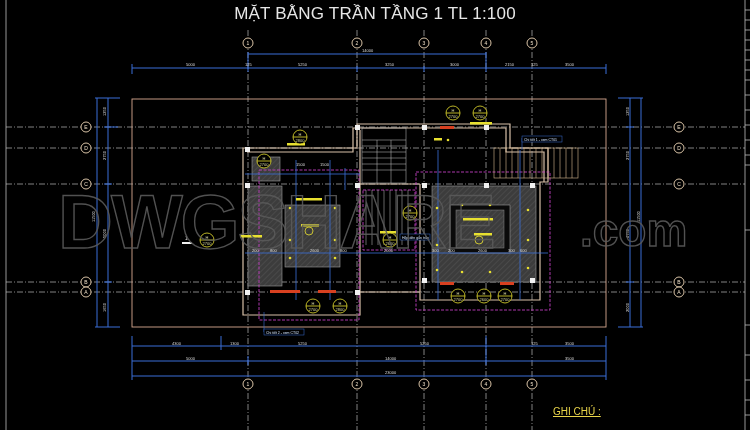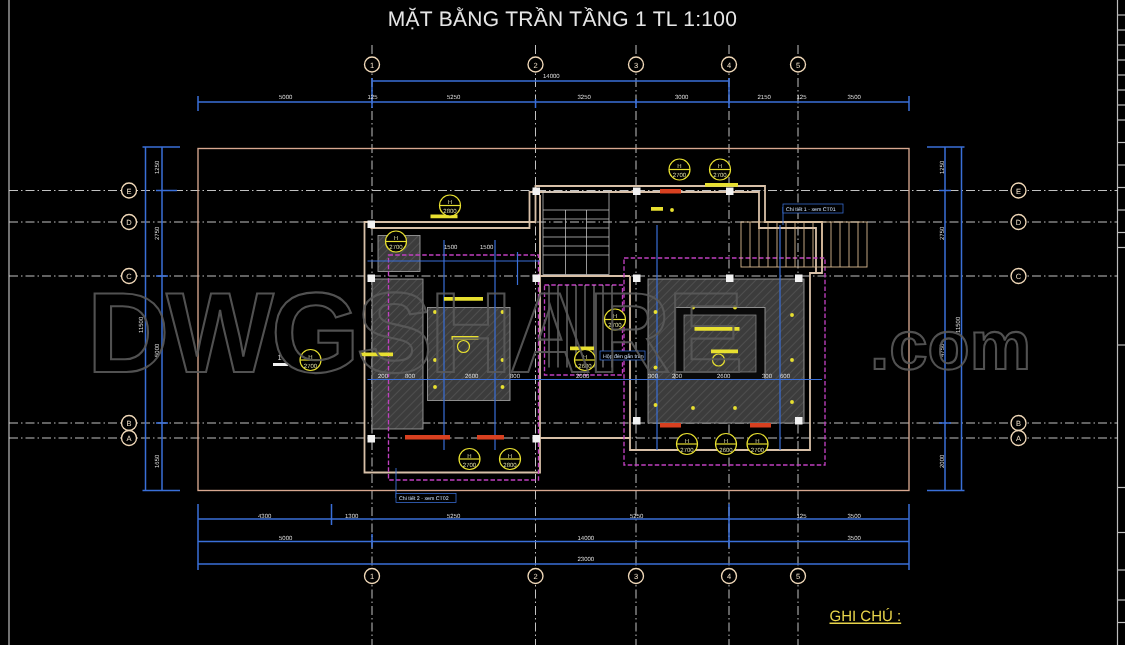--- a/index.html
+++ b/index.html
@@ -1,18 +1,18 @@
 <!DOCTYPE html>
 <html><head>
   <meta charset="utf-8">
   <style>
     html, body { margin: 0; padding: 0; background: #000; }
     body { width: 750px; height: 430px; overflow: hidden; position: relative; font-family: "Liberation Sans", sans-serif; }
     #canvas { position: absolute; left: 0; top: 0; width: 750px; height: 430px; }
-    .title { position: absolute; left: 0; top: 4px; width: 750px; text-align: center; color: #e6e6e6; font-size: 14px; letter-spacing: 0.2px; }
+    .title { position: absolute; left: 0; top: 4px; width: 750px; text-align: center; color: #e6e6e6; font-size: 17px; letter-spacing: 0.2px; }
     .title span { position: relative; left: 0px; }
     .note { position: absolute; left: 553px; top: 406px; color: #e8d44a; font-size: 10px; text-decoration: underline; text-align: right; }
     .dim { font-family: "Liberation Sans", sans-serif; font-size: 4px; fill: #dcdcdc; }
     .bubble-text { font-family: "Liberation Sans", sans-serif; font-size: 5px; fill: #f0e0c8; text-anchor: middle; }
     .tag-text { font-family: "Liberation Sans", sans-serif; font-size: 4px; fill: #d8d8a0; text-anchor: middle; }
     .label-text { font-family: "Liberation Sans", sans-serif; font-size: 3.5px; fill: #cfe3ff; }
     .wm { font-family: "Liberation Sans", sans-serif; font-weight: bold; fill: none; stroke: #5a5a5a; stroke-width: 1.4; }
   </style>
 </head>
 <body>

